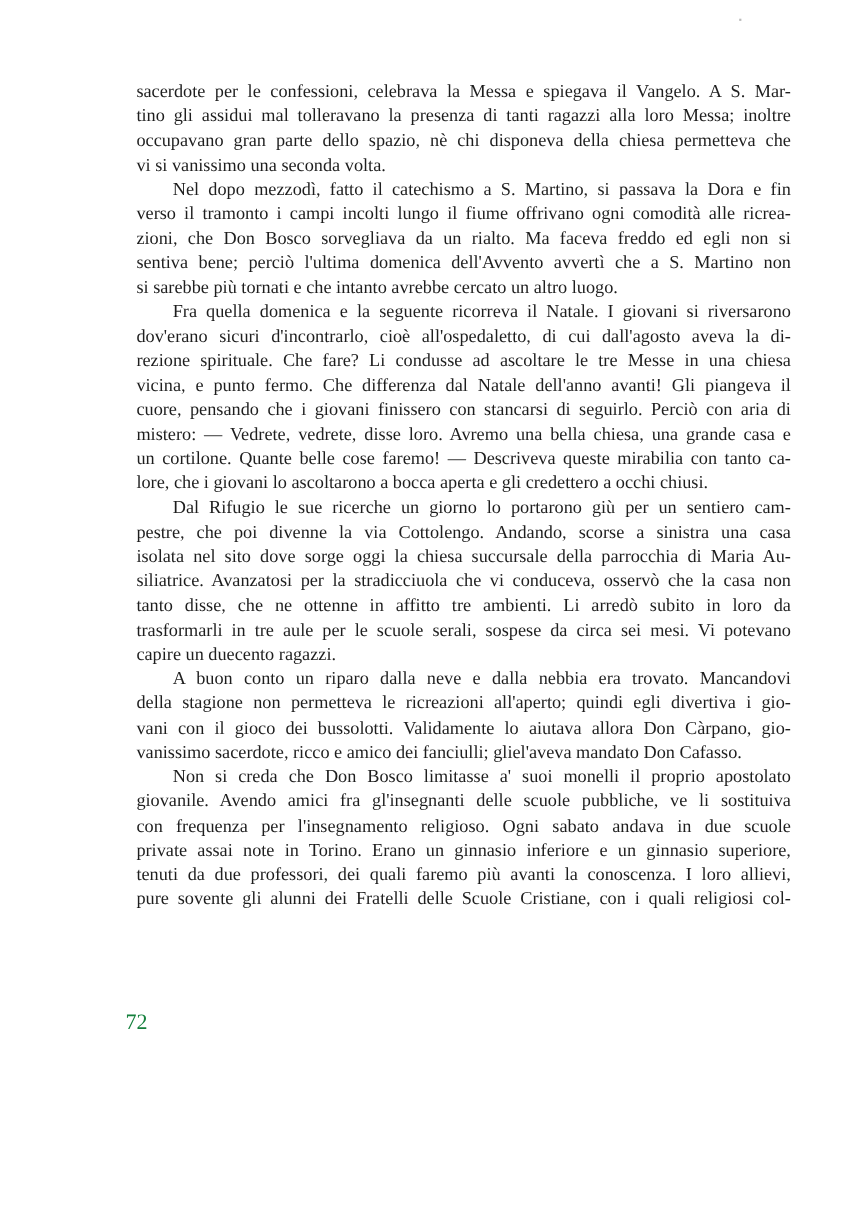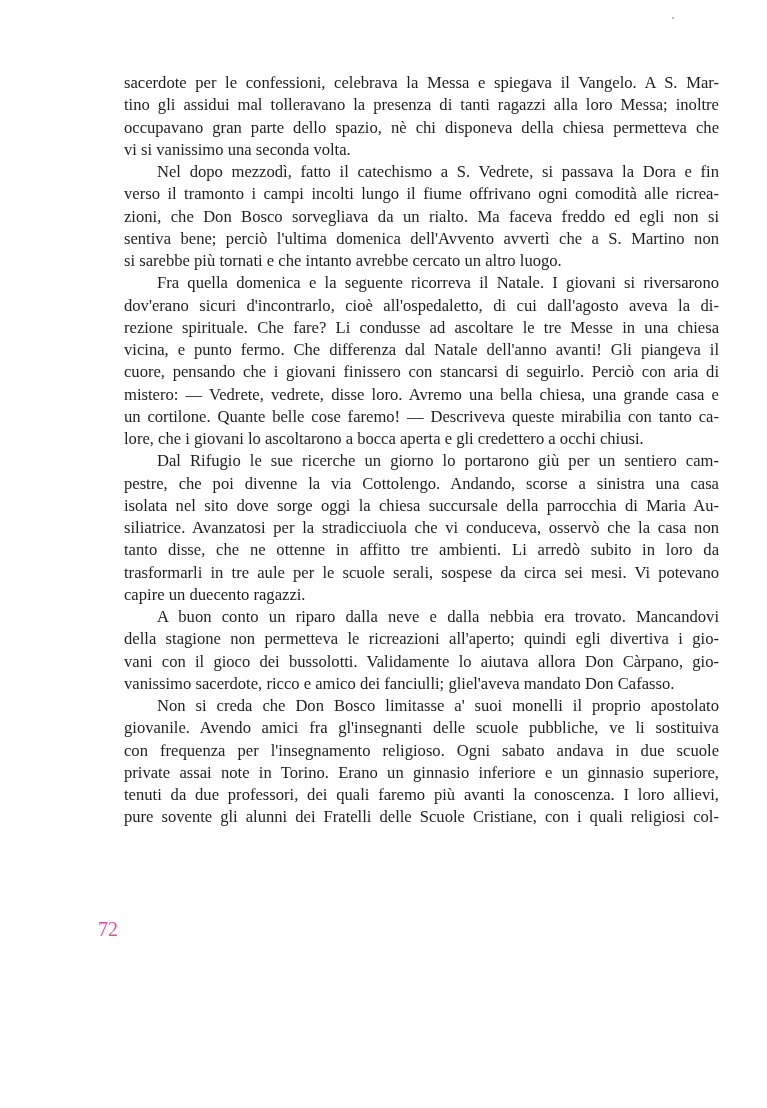--- a/index.html
+++ b/index.html
@@ -9,40 +9,40 @@
       font-family: "Liberation Serif", "DejaVu Serif", serif;
       font-size: 16.6px; color: #1e1e1e; margin-left: 12px;
     }
     .line {
       height: 22.25px; line-height: 22.25px; white-space: nowrap;
       text-align: justify; text-align-last: justify; display: block;
     }
     .line.last { text-align-last: left; }
     .line.indent { padding-left: 33px; }
     .page-number {
-      position: absolute; left: 98px; top: 918px;
+      position: absolute; left: 114px; top: 918px;
       font-family: "Liberation Serif", "DejaVu Serif", serif;
-      font-size: 20px; color: #ec4899;
+      font-size: 20px; color: #15803d;
     }
     .speck { position: absolute; left: 672px; top: 17px; width: 2px; height: 2px; background: #bbb; }
   </style>
 </head>
 <body>
 
 <div class="speck"></div>
 
 <div class="page" id="page-body">
     <div>
       <span class="line">sacerdote per le confessioni, celebrava la Messa e spiegava il Vangelo. A S. Mar-</span>
       <span class="line">tino gli assidui mal tolleravano la presenza di tanti ragazzi alla loro Messa; inoltre</span>
       <span class="line">occupavano gran parte dello spazio, nè chi disponeva della chiesa permetteva che</span>
       <span class="line last">vi si vanissimo una seconda volta.</span>
     </div>
     <div>
-      <span class="line indent">Nel dopo mezzodì, fatto il catechismo a S. Vedrete, si passava la Dora e fin</span>
+      <span class="line indent">Nel dopo mezzodì, fatto il catechismo a S. Martino, si passava la Dora e fin</span>
       <span class="line">verso il tramonto i campi incolti lungo il fiume offrivano ogni comodità alle ricrea-</span>
       <span class="line">zioni, che Don Bosco sorvegliava da un rialto. Ma faceva freddo ed egli non si</span>
       <span class="line">sentiva bene; perciò l'ultima domenica dell'Avvento avvertì che a S. Martino non</span>
       <span class="line last">si sarebbe più tornati e che intanto avrebbe cercato un altro luogo.</span>
     </div>
     <div>
       <span class="line indent">Fra quella domenica e la seguente ricorreva il Natale. I giovani si riversarono</span>
       <span class="line">dov'erano sicuri d'incontrarlo, cioè all'ospedaletto, di cui dall'agosto aveva la di-</span>
       <span class="line">rezione spirituale. Che fare? Li condusse ad ascoltare le tre Messe in una chiesa</span>
       <span class="line">vicina, e punto fermo. Che differenza dal Natale dell'anno avanti! Gli piangeva il</span>

